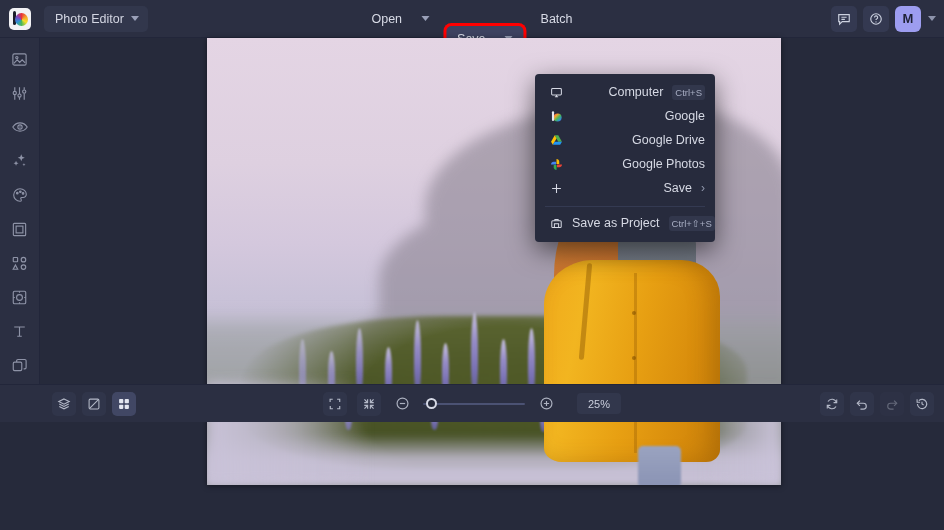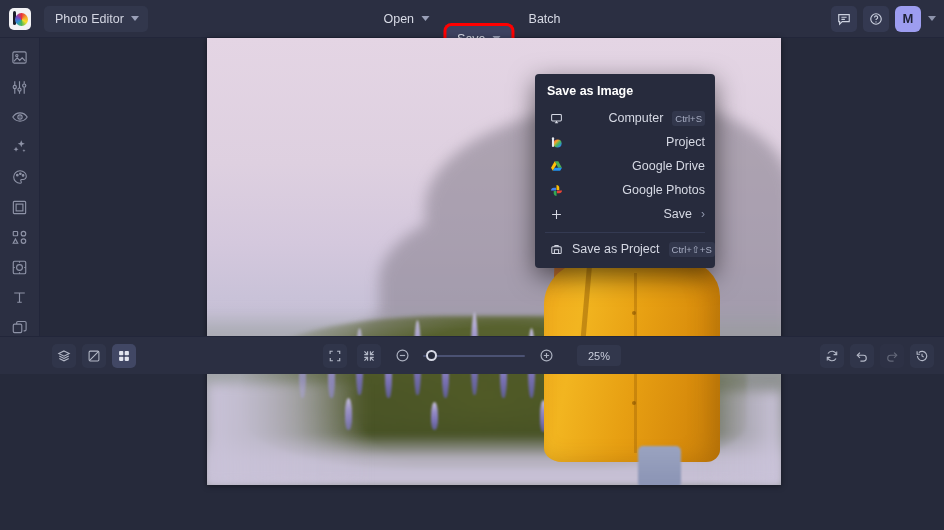--- a/index.html
+++ b/index.html
@@ -4,21 +4,21 @@
 <style>
   * { box-sizing: border-box; margin: 0; padding: 0; }
   html, body {
     width: 944px; height: 530px;
     background: #262a3b;
     font-family: "Liberation Sans", sans-serif;
     overflow: hidden;
   }
   #app {
     position: relative;
-    width: 944px; height: 374px;
+    width: 944px; height: 422px;
     background: #701a75;
     display: flex; flex-direction: column;
   }
 
   
   .topbar {
     height: 38px; flex: 0 0 38px;
     background: #2b2f42;
     display: flex; align-items: center;
     position: relative;
@@ -55,21 +55,21 @@
     border-left: 4px solid transparent;
     border-right: 4px solid transparent;
     border-top: 5px solid #9aa0b8;
   }
   .center-group {
     position: absolute; left: 50%; transform: translateX(-50%);
     display: flex; align-items: center; gap: 6px;
   }
   .tb-btn {
     height: 26px; padding: 0 11px;
-    display: flex; align-items: center; gap: 7px;
+    display: flex; align-items: center; gap: 19px;
     border-radius: 5px; color: #d8dbe6; font-size: 12.5px;
     background: transparent; cursor: pointer;
   }
   .tb-btn.active {
     background: #3d4260;
     box-shadow: 0 0 0 3px #ff0000;
     margin-top: 40px;
   }
   .right-group {
     position: absolute; right: 8px;
@@ -509,21 +509,20 @@
           <div class="coat-hoodline"></div>
           <div class="coat-seam"></div>
           <div class="btn-dot" style="left:53%;top:46%;"></div>
           <div class="btn-dot" style="left:53%;top:60%;"></div>
           <div class="btn-dot" style="left:53%;top:74%;"></div>
           <div class="jeans"></div>
         </div>
       </div>
 
       <div class="menu">
-        <div class="menu-title">Save as Image</div>
 
         <div class="menu-item">
           <span class="mi-icon">
             <svg width="13" height="13" viewBox="0 0 16 16" fill="none" stroke="#d6d9e4" stroke-width="1.25">
               <rect x="2" y="3" width="12" height="8" rx="1.2"></rect>
                 <path d="M6 13.3h4M8 11v2.3"></path>
             </svg>
           </span>
           <span class="mi-label">Computer</span>
           <span class="shortcut">Ctrl+S</span>
@@ -538,21 +537,21 @@
                     <stop offset="30%" stop-color="#f2a32c"></stop>
                   <stop offset="55%" stop-color="#49b85b"></stop>
                     <stop offset="80%" stop-color="#2d8fd5"></stop>
                   <stop offset="100%" stop-color="#7a4bc4"></stop>
                 </linearGradient>
               </defs>
               <circle cx="9.3" cy="9.2" r="5" fill="url(#bf1)"></circle>
               <rect x="2.4" y="1.5" width="2.6" height="12" rx="1.2" fill="#e6e8ef"></rect>
             </svg>
           </span>
-          <span class="mi-label">Project</span>
+          <span class="mi-label">Google</span>
         </div>
 
         <div class="menu-item">
           <span class="mi-icon">
             <svg width="13" height="13" viewBox="0 0 16 16">
               <path d="M5.8 1.6h4.4l4.5 7.8H10z" fill="#4caf50"></path>
               <path d="M5.8 1.6L1.3 9.4l2.2 3.9L8 5.5z" fill="#ffc107"></path>
               <path d="M3.5 13.3h9l2.2-3.9H5.7z" fill="#2196f3"></path>
             </svg>
           </span>

